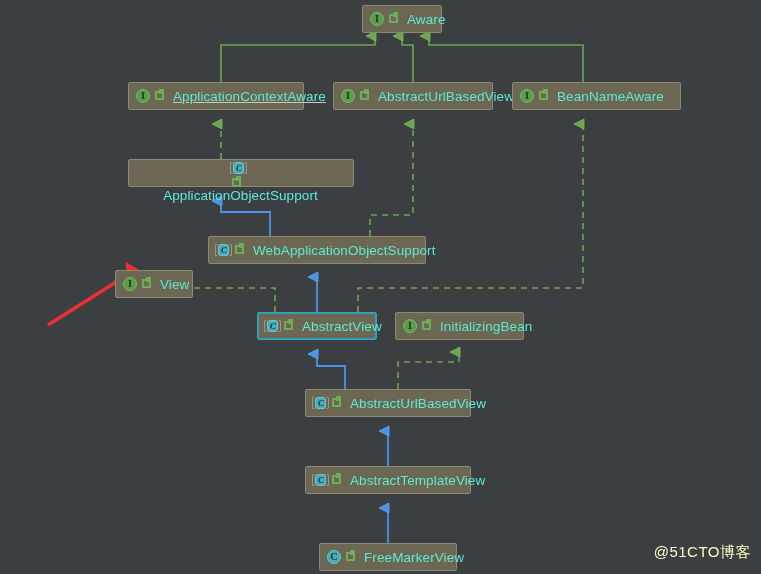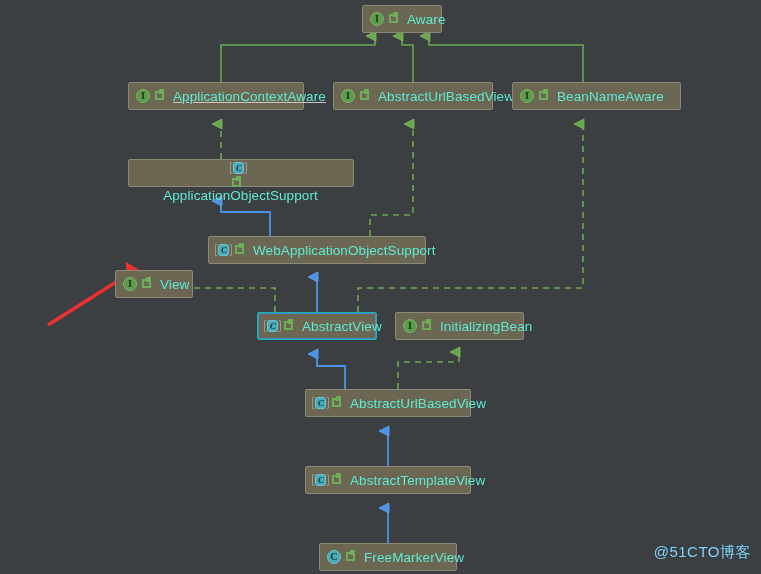--- a/index.html
+++ b/index.html
@@ -97,21 +97,21 @@
     content:"";position:absolute;left:1px;top:2px;width:9px;height:9px;
     border:2px solid #6fae58;box-sizing:border-box;
   }
   .tag::after{
     content:"";position:absolute;left:5px;top:0px;width:5px;height:5px;
     background:#6fae58;
   }
 
   .watermark{
     position:absolute;right:10px;bottom:12px;
-    color:#7dd3fc;font-size:15px;letter-spacing:.5px;
+    color:#fef9c3;font-size:15px;letter-spacing:.5px;
     user-select:none;
   }
 </style>
 </head>
 <body>
 
 <div id="canvas">
 
   <svg id="edges" viewBox="0 0 761 574" xmlns="http://www.w3.org/2000/svg">
     <defs>

